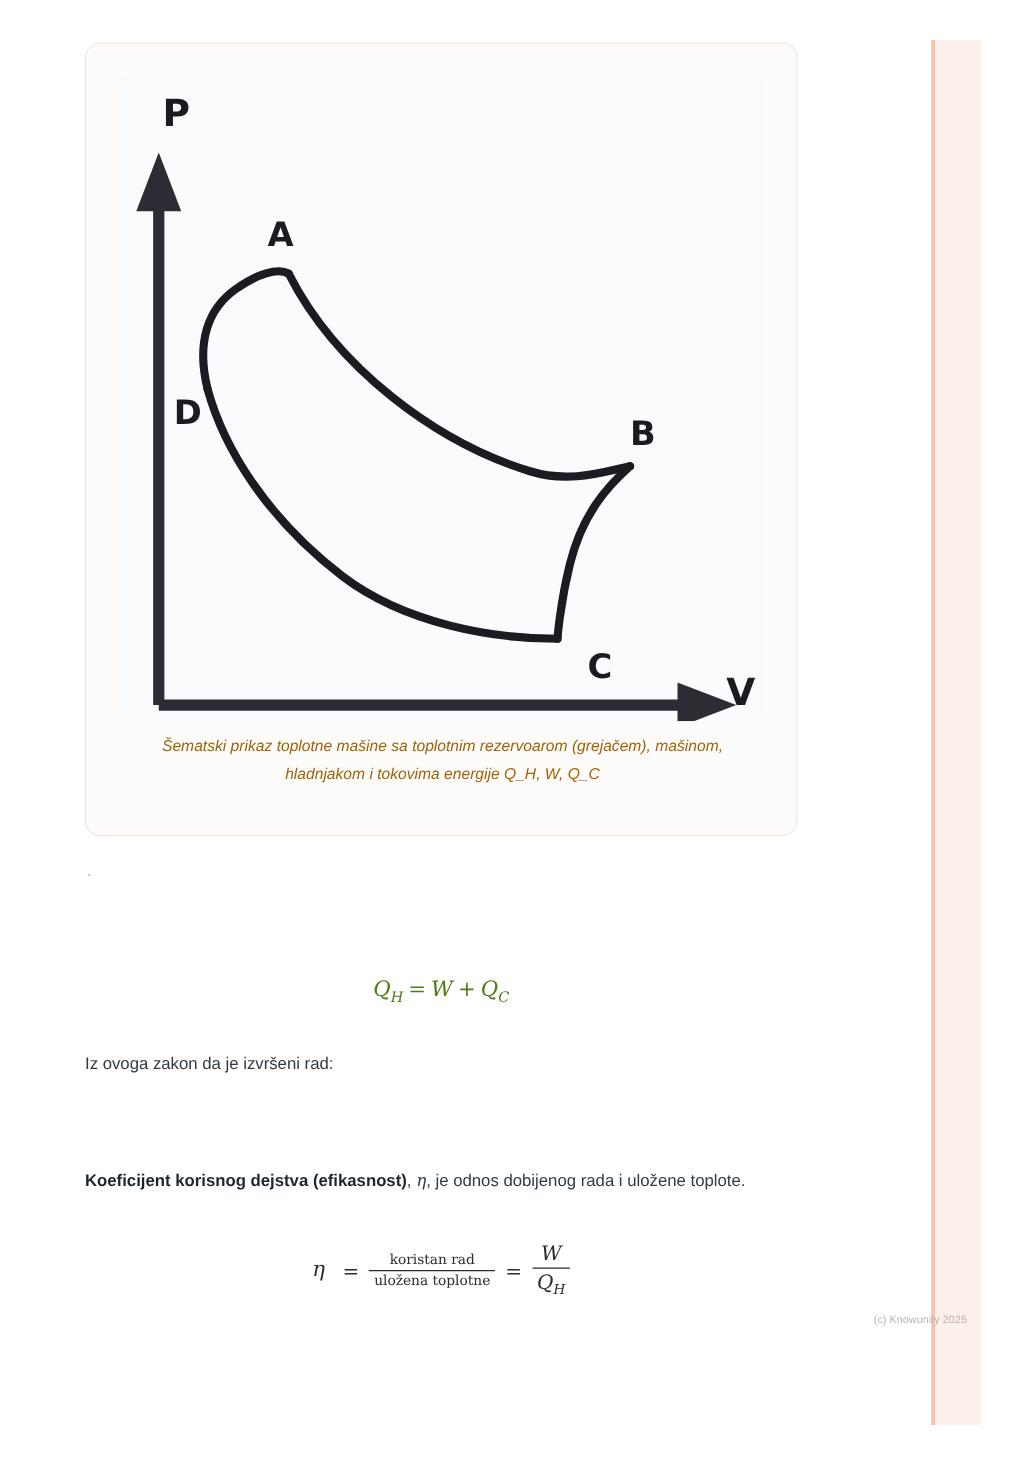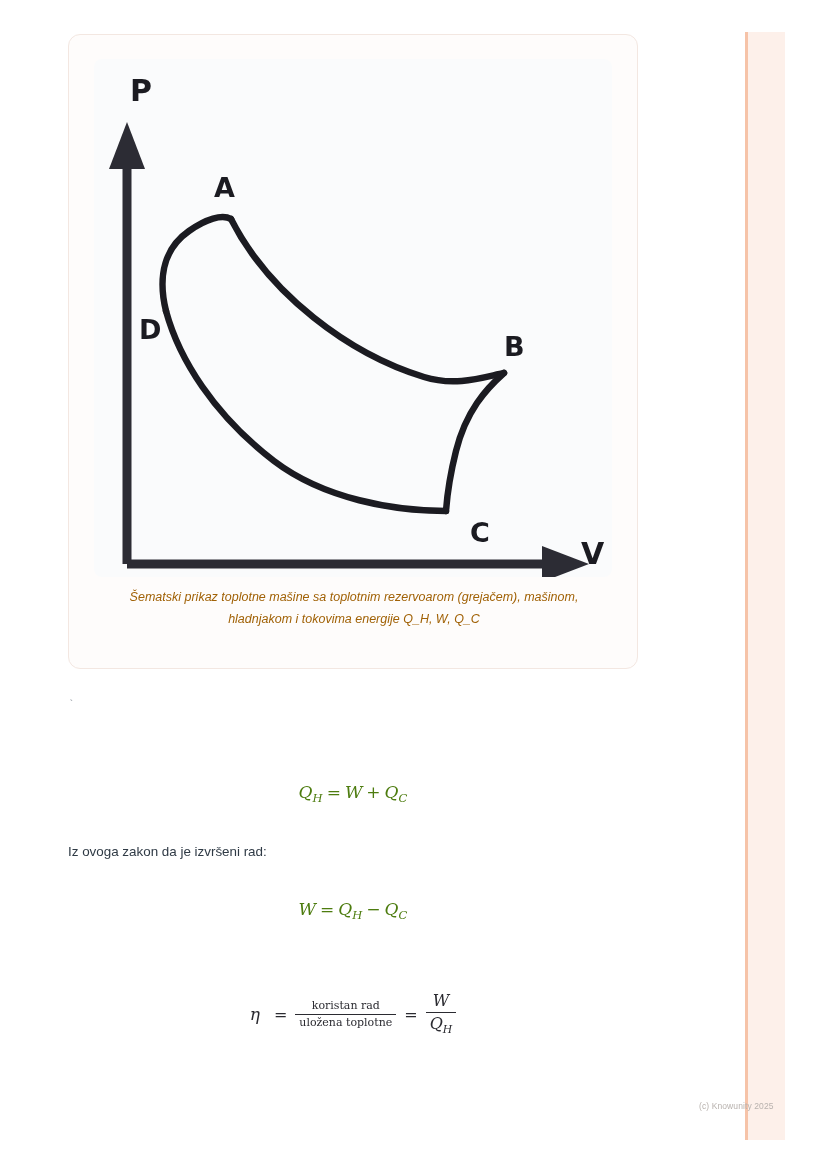--- a/index.html
+++ b/index.html
@@ -189,21 +189,21 @@
     font-size: 16px;
   }
   .frac.sym sub {
     font-size: 0.68em;
   }
 
   
   .watermark {
     position: absolute;
     left: 699px;
-    top: 1101px;
+    top: 1050px;
     font-size: 8.5px;
     color: #b8b2ae;
     letter-spacing: 0.1px;
     white-space: nowrap;
   }
 </style>
 </head>
 <body>
 
 <div class="side-strip"></div>
@@ -262,26 +262,24 @@
   <div class="equation">
     <span><span>Q</span><sub>H</sub></span><span class="op">=</span><span>W</span><span class="op">+</span><span><span>Q</span><sub>C</sub></span>
   </div>
 
   <div class="spacer-lg"></div>
 
   <p class="para">Iz ovoga zakon da je izvršeni rad:</p>
 
   <div class="spacer-lg"></div>
 
-  <div class="equation">
-    <span>W</span><span class="op">=</span><span><span>Q</span><sub>H</sub></span><span class="op">−</span><span><span>Q</span><sub>C</sub></span>
-  </div>
-
-  <div class="spacer-lg"></div>
-
+
+  <div class="spacer-lg"></div>
+
+  <p class="para para-justify"><b>Koeficijent korisnog dejstva (efikasnost)</b><span>,</span> <span class="mathvar">η</span><span>, je odnos dobijenog rada i uložene toplote.</span></p>
 
   <div class="spacer-lg"></div>
 
   <div class="frac-eq">
     <span class="row">
       <span class="eta">η</span>
       <span class="eqsign">=</span>
       <span class="frac">
         <span class="num">koristan rad</span>
         <span class="bar"></span>

